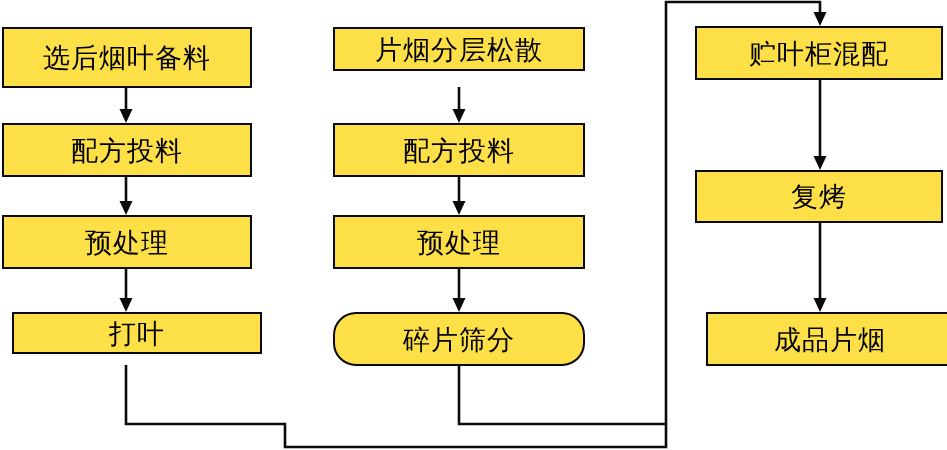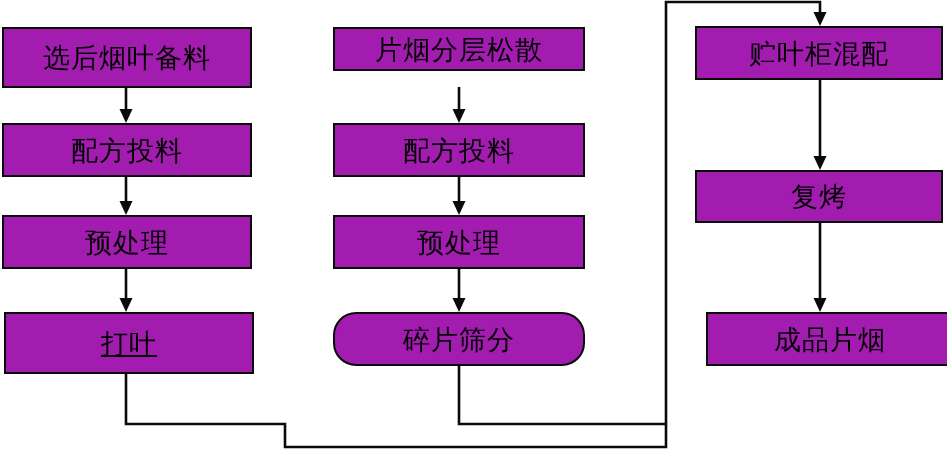--- a/index.html
+++ b/index.html
@@ -6,21 +6,21 @@
   body{
     width:947px;height:450px;background:#ffffff;
     font-family:"DejaVu Sans","Liberation Sans",sans-serif;
     overflow:hidden;position:relative;
   }
   #canvas{position:absolute;left:0;top:0;width:947px;height:450px;}
   .node{
     position:absolute;
     box-sizing:border-box;
     border:2.5px solid #0a0a0a;
-    background:#a21caf;
+    background:#fde047;
     display:flex;align-items:center;justify-content:center;
     text-align:center;
     color:#000000;
     letter-spacing:1px;
     white-space:nowrap;
   }
   .node .lbl{
     font-size:27px;
     line-height:1;
     font-family:"DejaVu Sans","Liberation Sans",sans-serif;
@@ -80,21 +80,21 @@
 
   <div class="node" style="left:2px;top:27px;width:250px;height:61px;">
     <span class="lbl">选后烟叶备料</span>
   </div>
   <div class="node" style="left:2px;top:123px;width:250px;height:54px;">
     <span class="lbl">配方投料</span>
   </div>
   <div class="node" style="left:2px;top:215px;width:250px;height:54px;">
     <span class="lbl">预处理</span>
   </div>
-  <div class="node" style="left:4px;top:312px;width:250px;height:62px;text-decoration:underline;">
+  <div class="node" style="left:12px;top:312px;width:250px;height:42px;">
     <span class="lbl">打叶</span>
   </div>
 
   <div class="node" style="left:333px;top:27px;width:252px;height:44px;">
     <span class="lbl">片烟分层松散</span>
   </div>
   <div class="node" style="left:333px;top:123px;width:252px;height:54px;">
     <span class="lbl">配方投料</span>
   </div>
   <div class="node" style="left:333px;top:215px;width:252px;height:54px;">

